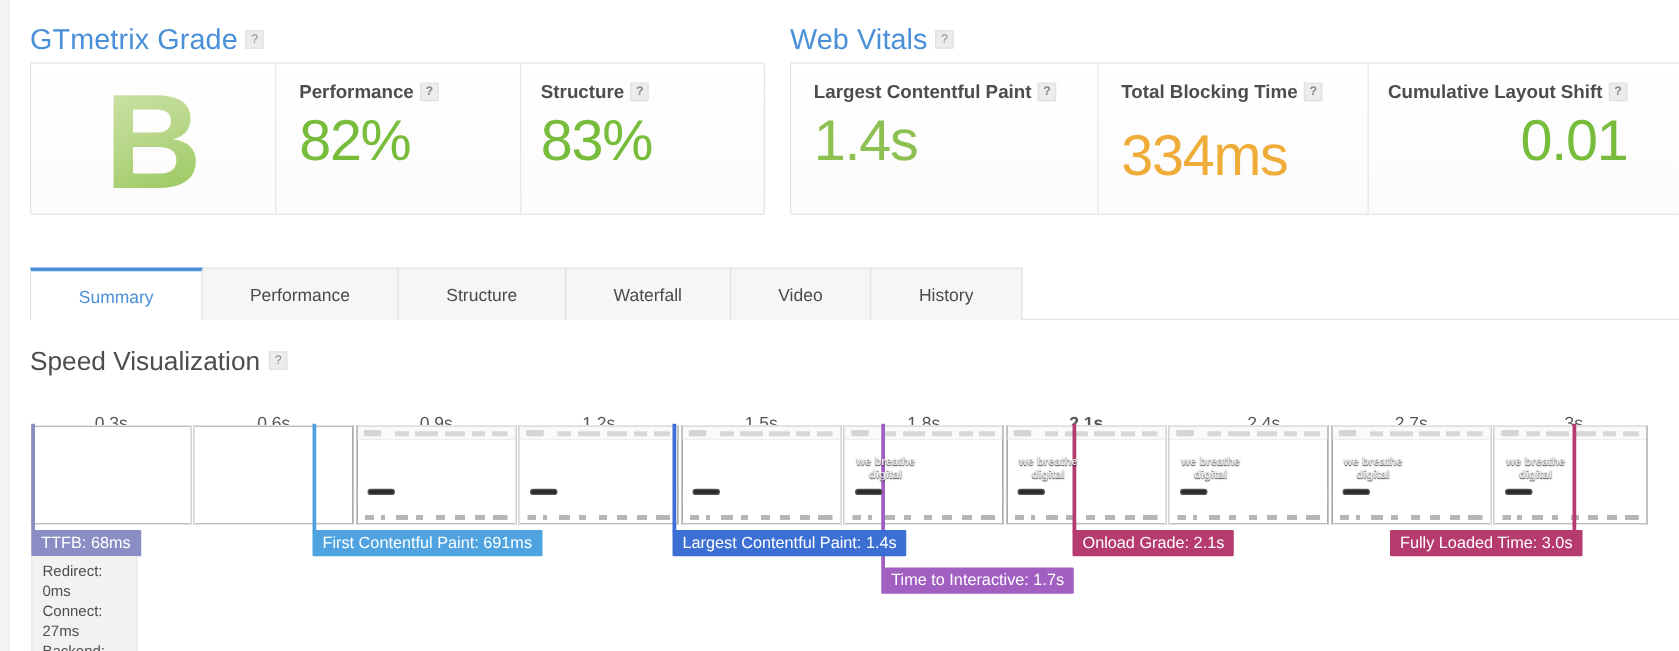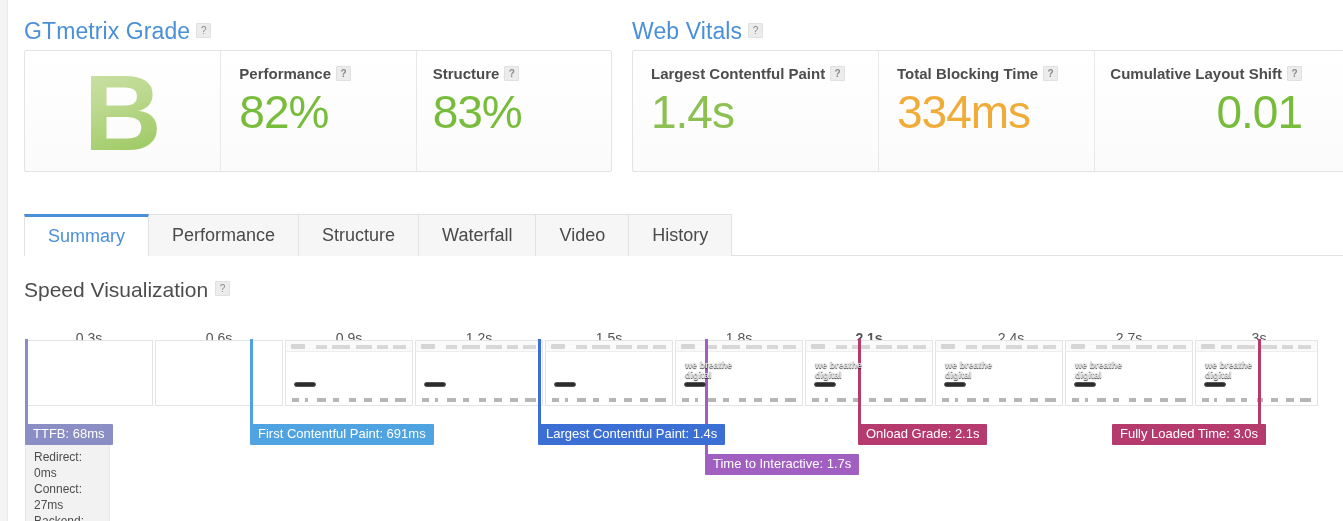--- a/index.html
+++ b/index.html
@@ -103,25 +103,25 @@
   
   .tabbar {
     position: absolute;
     left: 24px; top: 214px;
     height: 42px;
     display: flex;
     align-items: stretch;
   }
   .tab {
     position: relative;
-    padding: 0 23px;
+    padding: 0 38px;
     display: flex;
     align-items: center;
     justify-content: center;
-    font-size: 18px;
+    font-size: 14px;
     color: #4a4a4a;
     background: #f6f6f6;
     border: 1px solid #e2e2e2;
     border-bottom: none;
     margin-left: -1px;
     cursor: pointer;
     white-space: nowrap;
   }
   .tab:first-child { margin-left: 0; }
   .tab.active {
@@ -165,24 +165,25 @@
   }
 
   .filmstrip {
     position: absolute;
     left: 25px; top: 340px;
     width: 1293px; height: 78px;
   }
   .frame {
     position: absolute;
     top: 0;
-    height: 66px;
+    height: 80px;
     background: #404040;
     border: 1px solid #e4e4e4;
     overflow: hidden;
+    text-align: center;
   }
   .shot { position: absolute; inset: 0; background: #ffffff; }
   .shot .browser-chrome {
     position: absolute; left: 0; right: 0; top: 0; height: 11px;
     background: #fafafa; border-bottom: 1px solid #eee;
   }
   .shot .chrome-logo {
     position: absolute; left: 5px; top: 3px; width: 14px; height: 5px;
     background: #bdbdbd; border-radius: 1px; opacity: .6;
   }
@@ -285,21 +286,21 @@
     <span>Web Vitals</span><span class="qmark">?</span>
   </div>
 
   <div class="card" style="left:632px; top:50px; width:785px; height:122px;">
     <div class="card-cell" style="width:245px;">
       <div class="cell-label">
         <span>Largest Contentful Paint</span><span class="qmark">?</span>
       </div>
       <div class="cell-value val-green-soft">1.4s</div>
     </div>
-    <div class="card-cell" style="width:216px;">
+    <div class="card-cell" style="width:216px;gap:12px;">
       <div class="cell-label">
         <span>Total Blocking Time</span><span class="qmark">?</span>
       </div>
       <div class="cell-value val-orange">334ms</div>
     </div>
     <div class="card-cell" style="width:226px;align-items:flex-end;">
       <div class="cell-label">
         <span>Cumulative Layout Shift</span><span class="qmark">?</span>
       </div>
       <div class="cell-value val-green">0.01</div>

